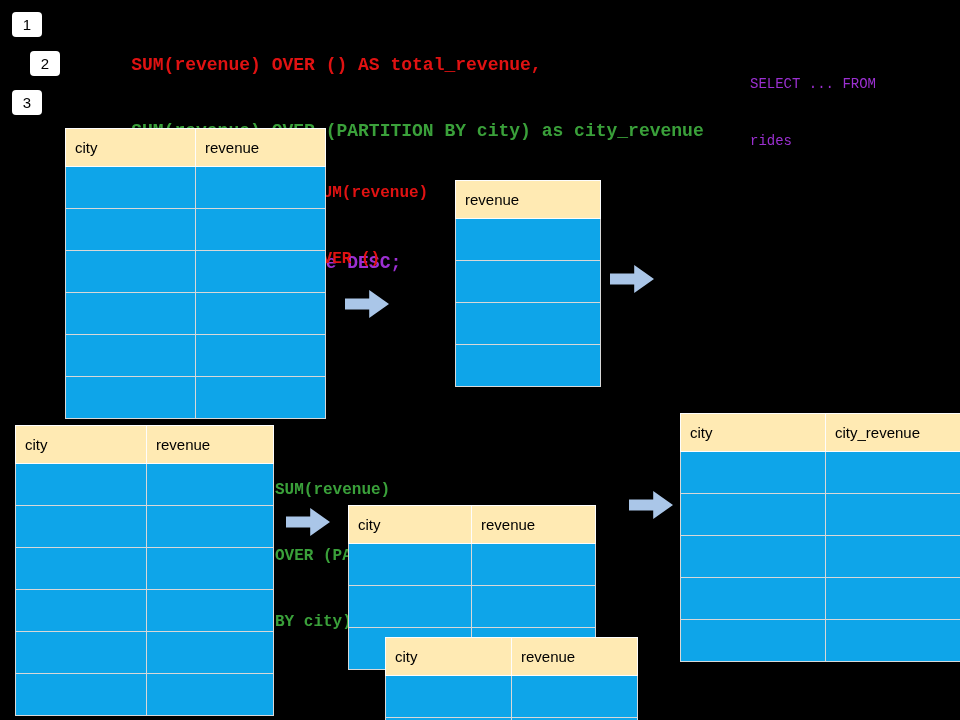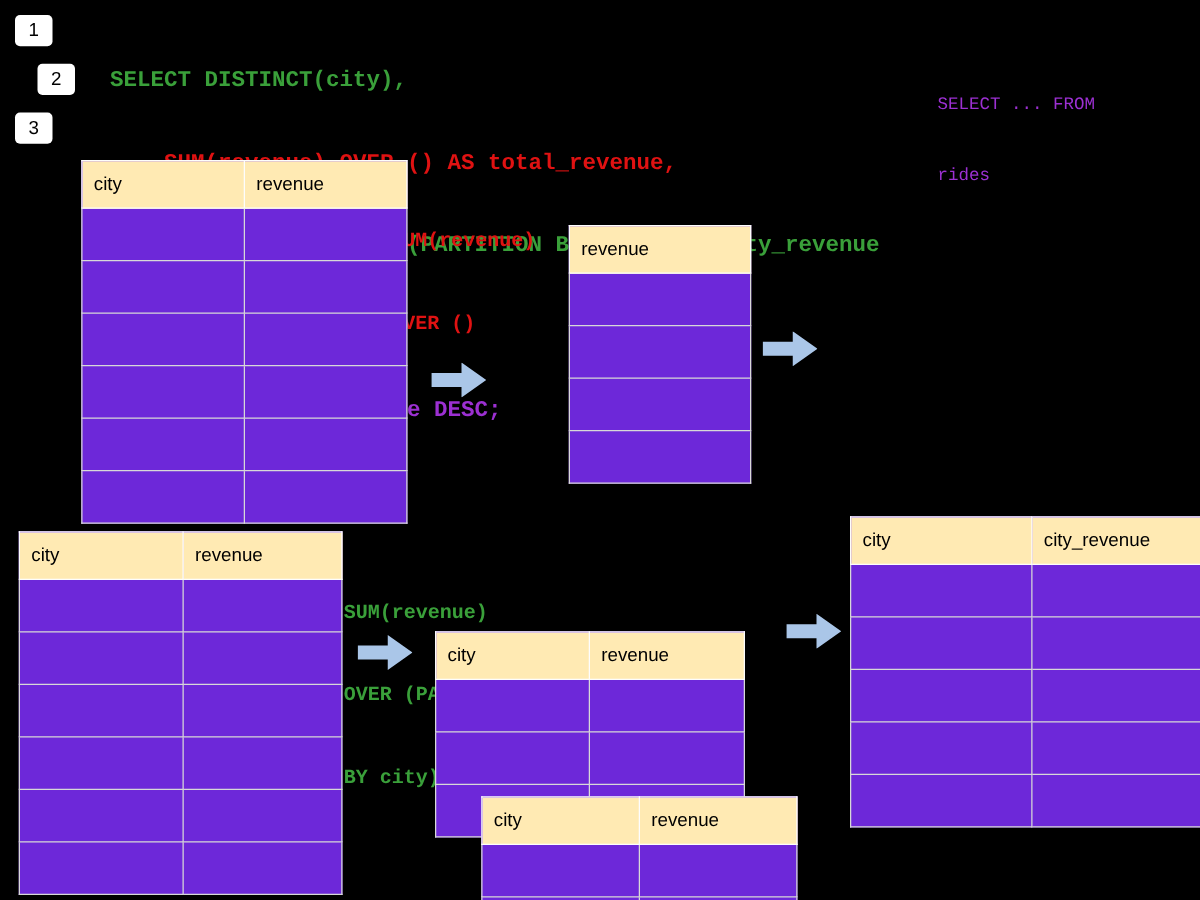--- a/index.html
+++ b/index.html
@@ -61,21 +61,21 @@
     white-space: pre;
   }
   #ann-total     { left: 313px; top: 138px; }
   #ann-partition { left: 275px; top: 435px; }
 
   
   table.tbl {
     position: absolute;
     border-collapse: collapse;
     table-layout: fixed;
-    background: #6d28d9;
+    background: #0ea5e9;
   }
   table.tbl th {
     background: #ffeab3;
     border: 1px solid #fdfdfd;
     height: 37px;
     font-weight: 400;
     font-size: 15px;
     color: #000000;
     text-align: left;
     padding: 0 0 0 9px;
@@ -104,21 +104,20 @@
   #arrow-4 { left: 629px; top: 491px; width: 44px; height: 28px; }
 </style>
 </head>
 <body>
 
 <div class="badge" id="badge-1">1</div>
 <div class="badge" id="badge-2">2</div>
 <div class="badge" id="badge-3">3</div>
 
 <div class="code">
-  <div class="green">SELECT DISTINCT(city),</div>
   <div class="red">    SUM(revenue) OVER () AS total_revenue,</div>
   <div class="green">    SUM(revenue) OVER (PARTITION BY city) as city_revenue</div>
   <div class="purple">  FROM rides</div>
   <div class="purple">  ORDER by city_revenue DESC;</div>
 </div>
 
 <div class="sidenote">
   <div>SELECT ... FROM</div>
   <div>rides</div>
 </div>

